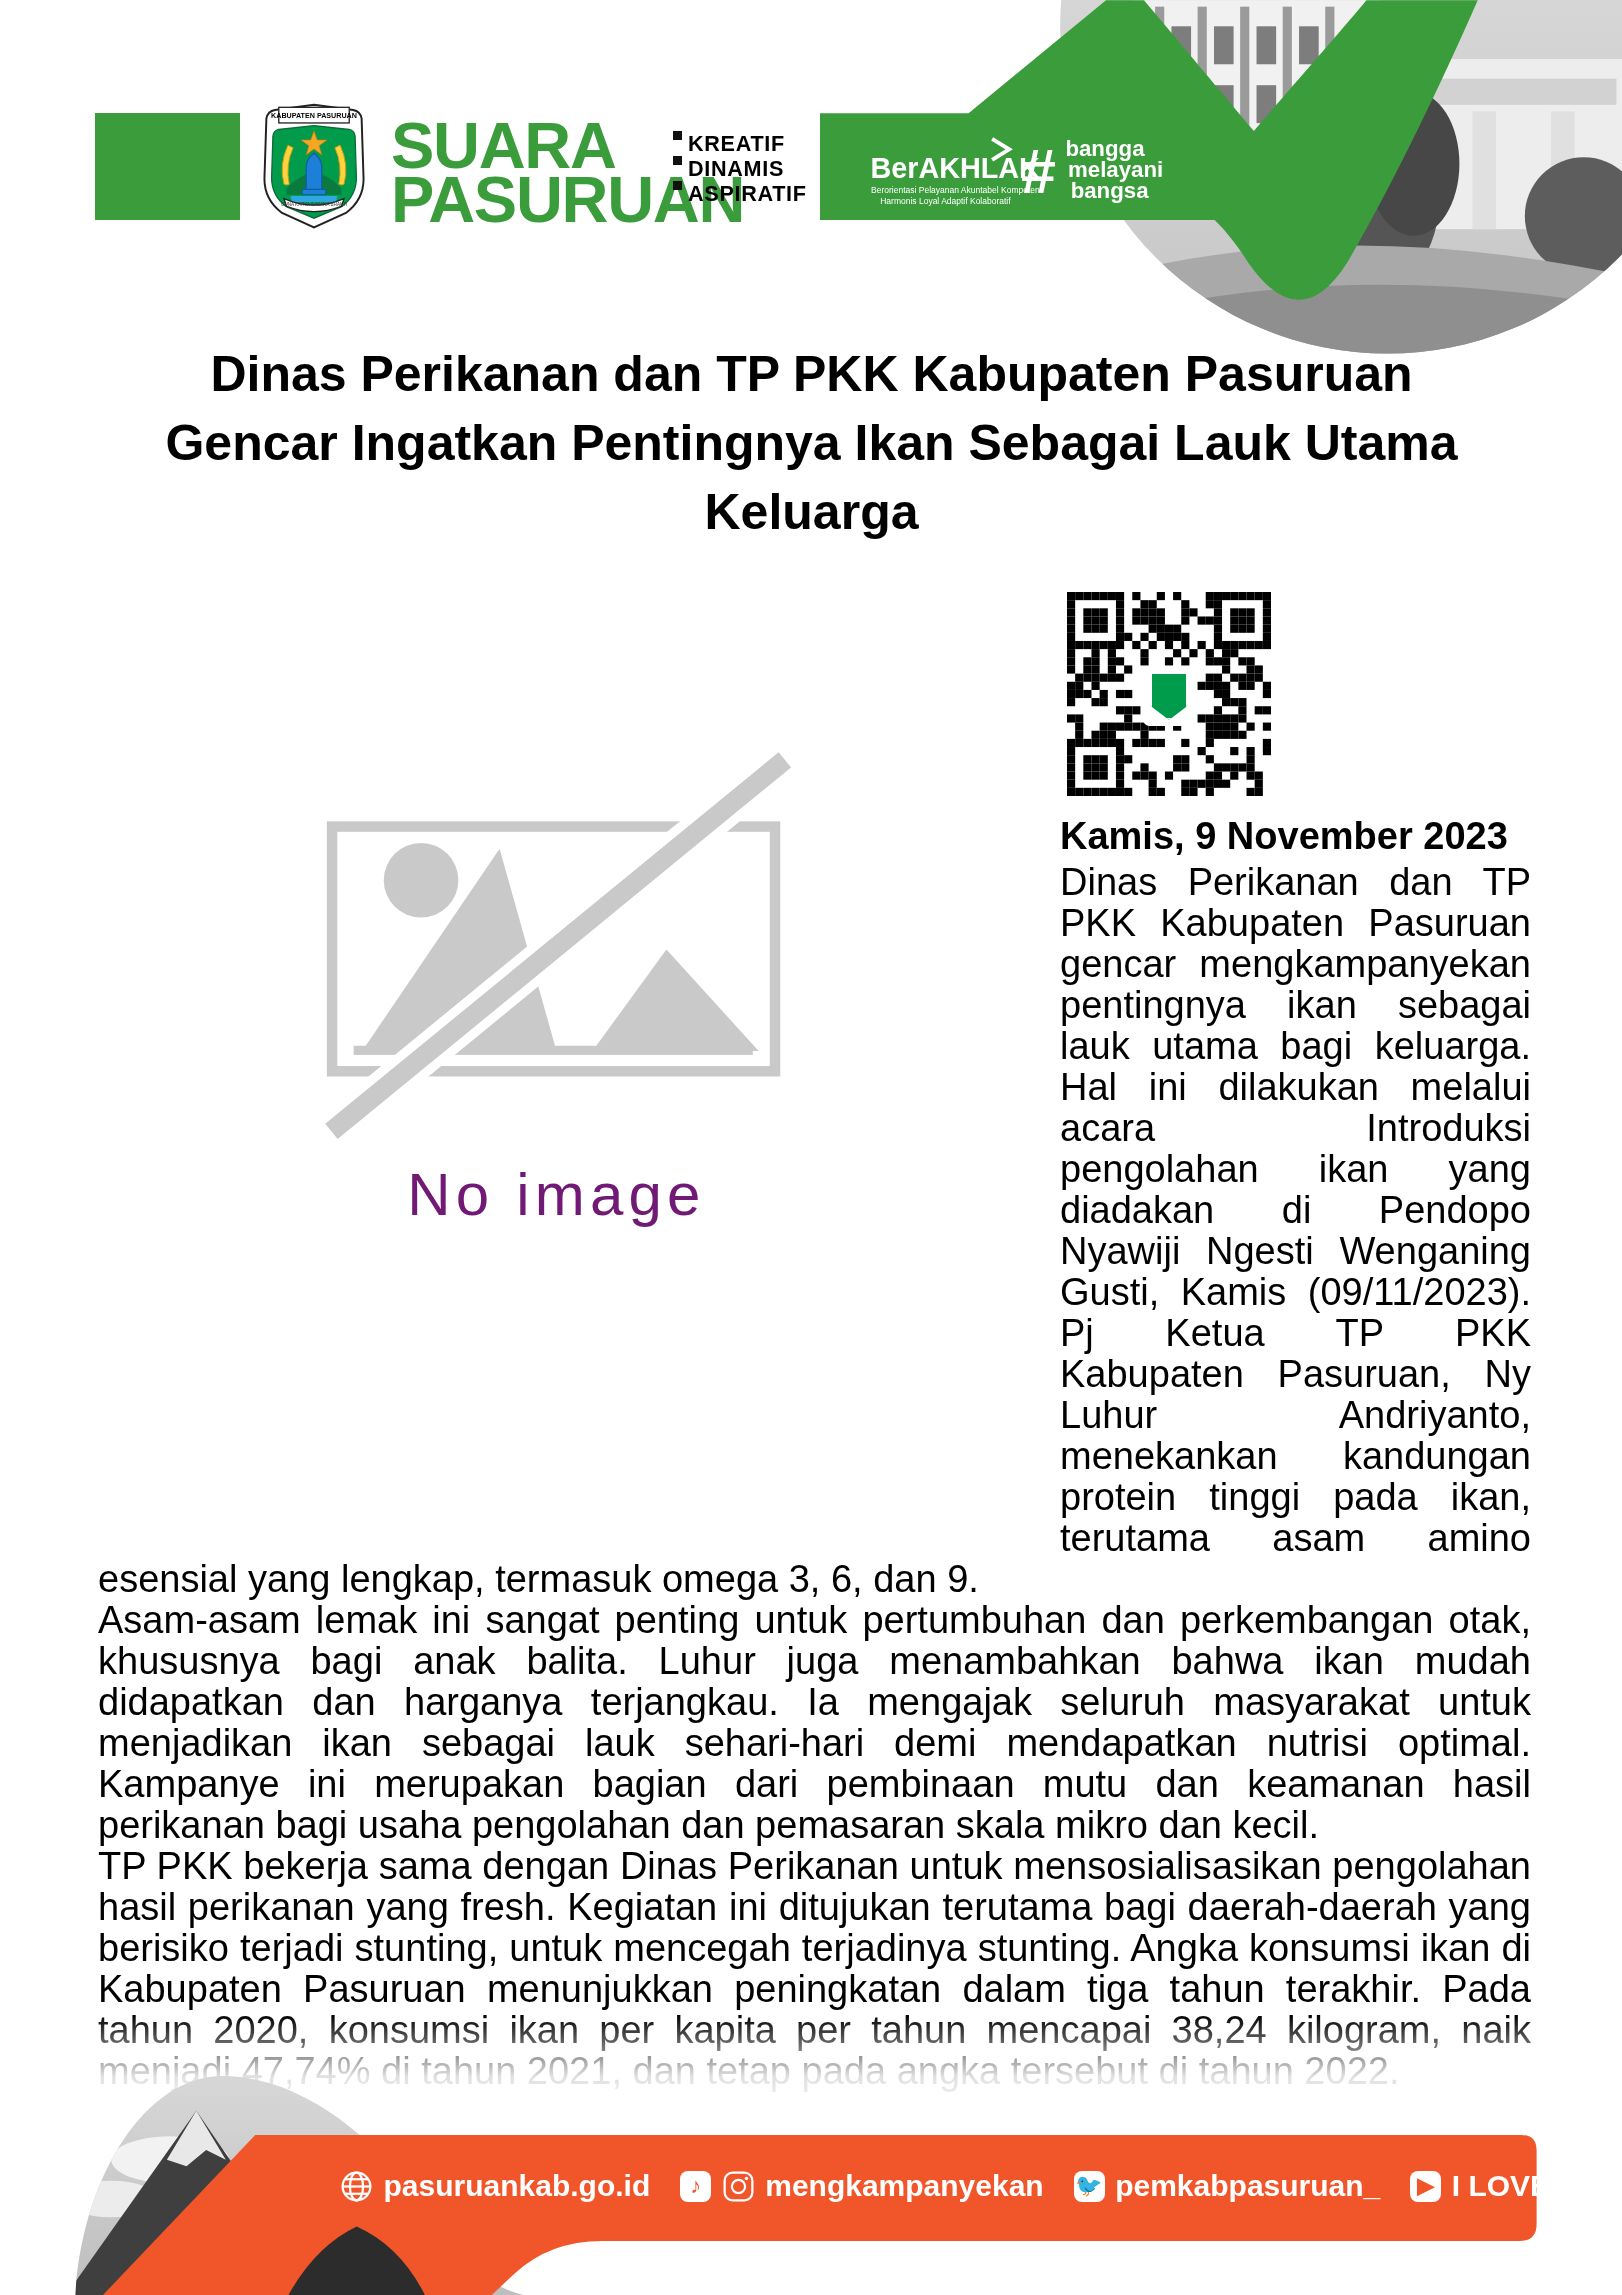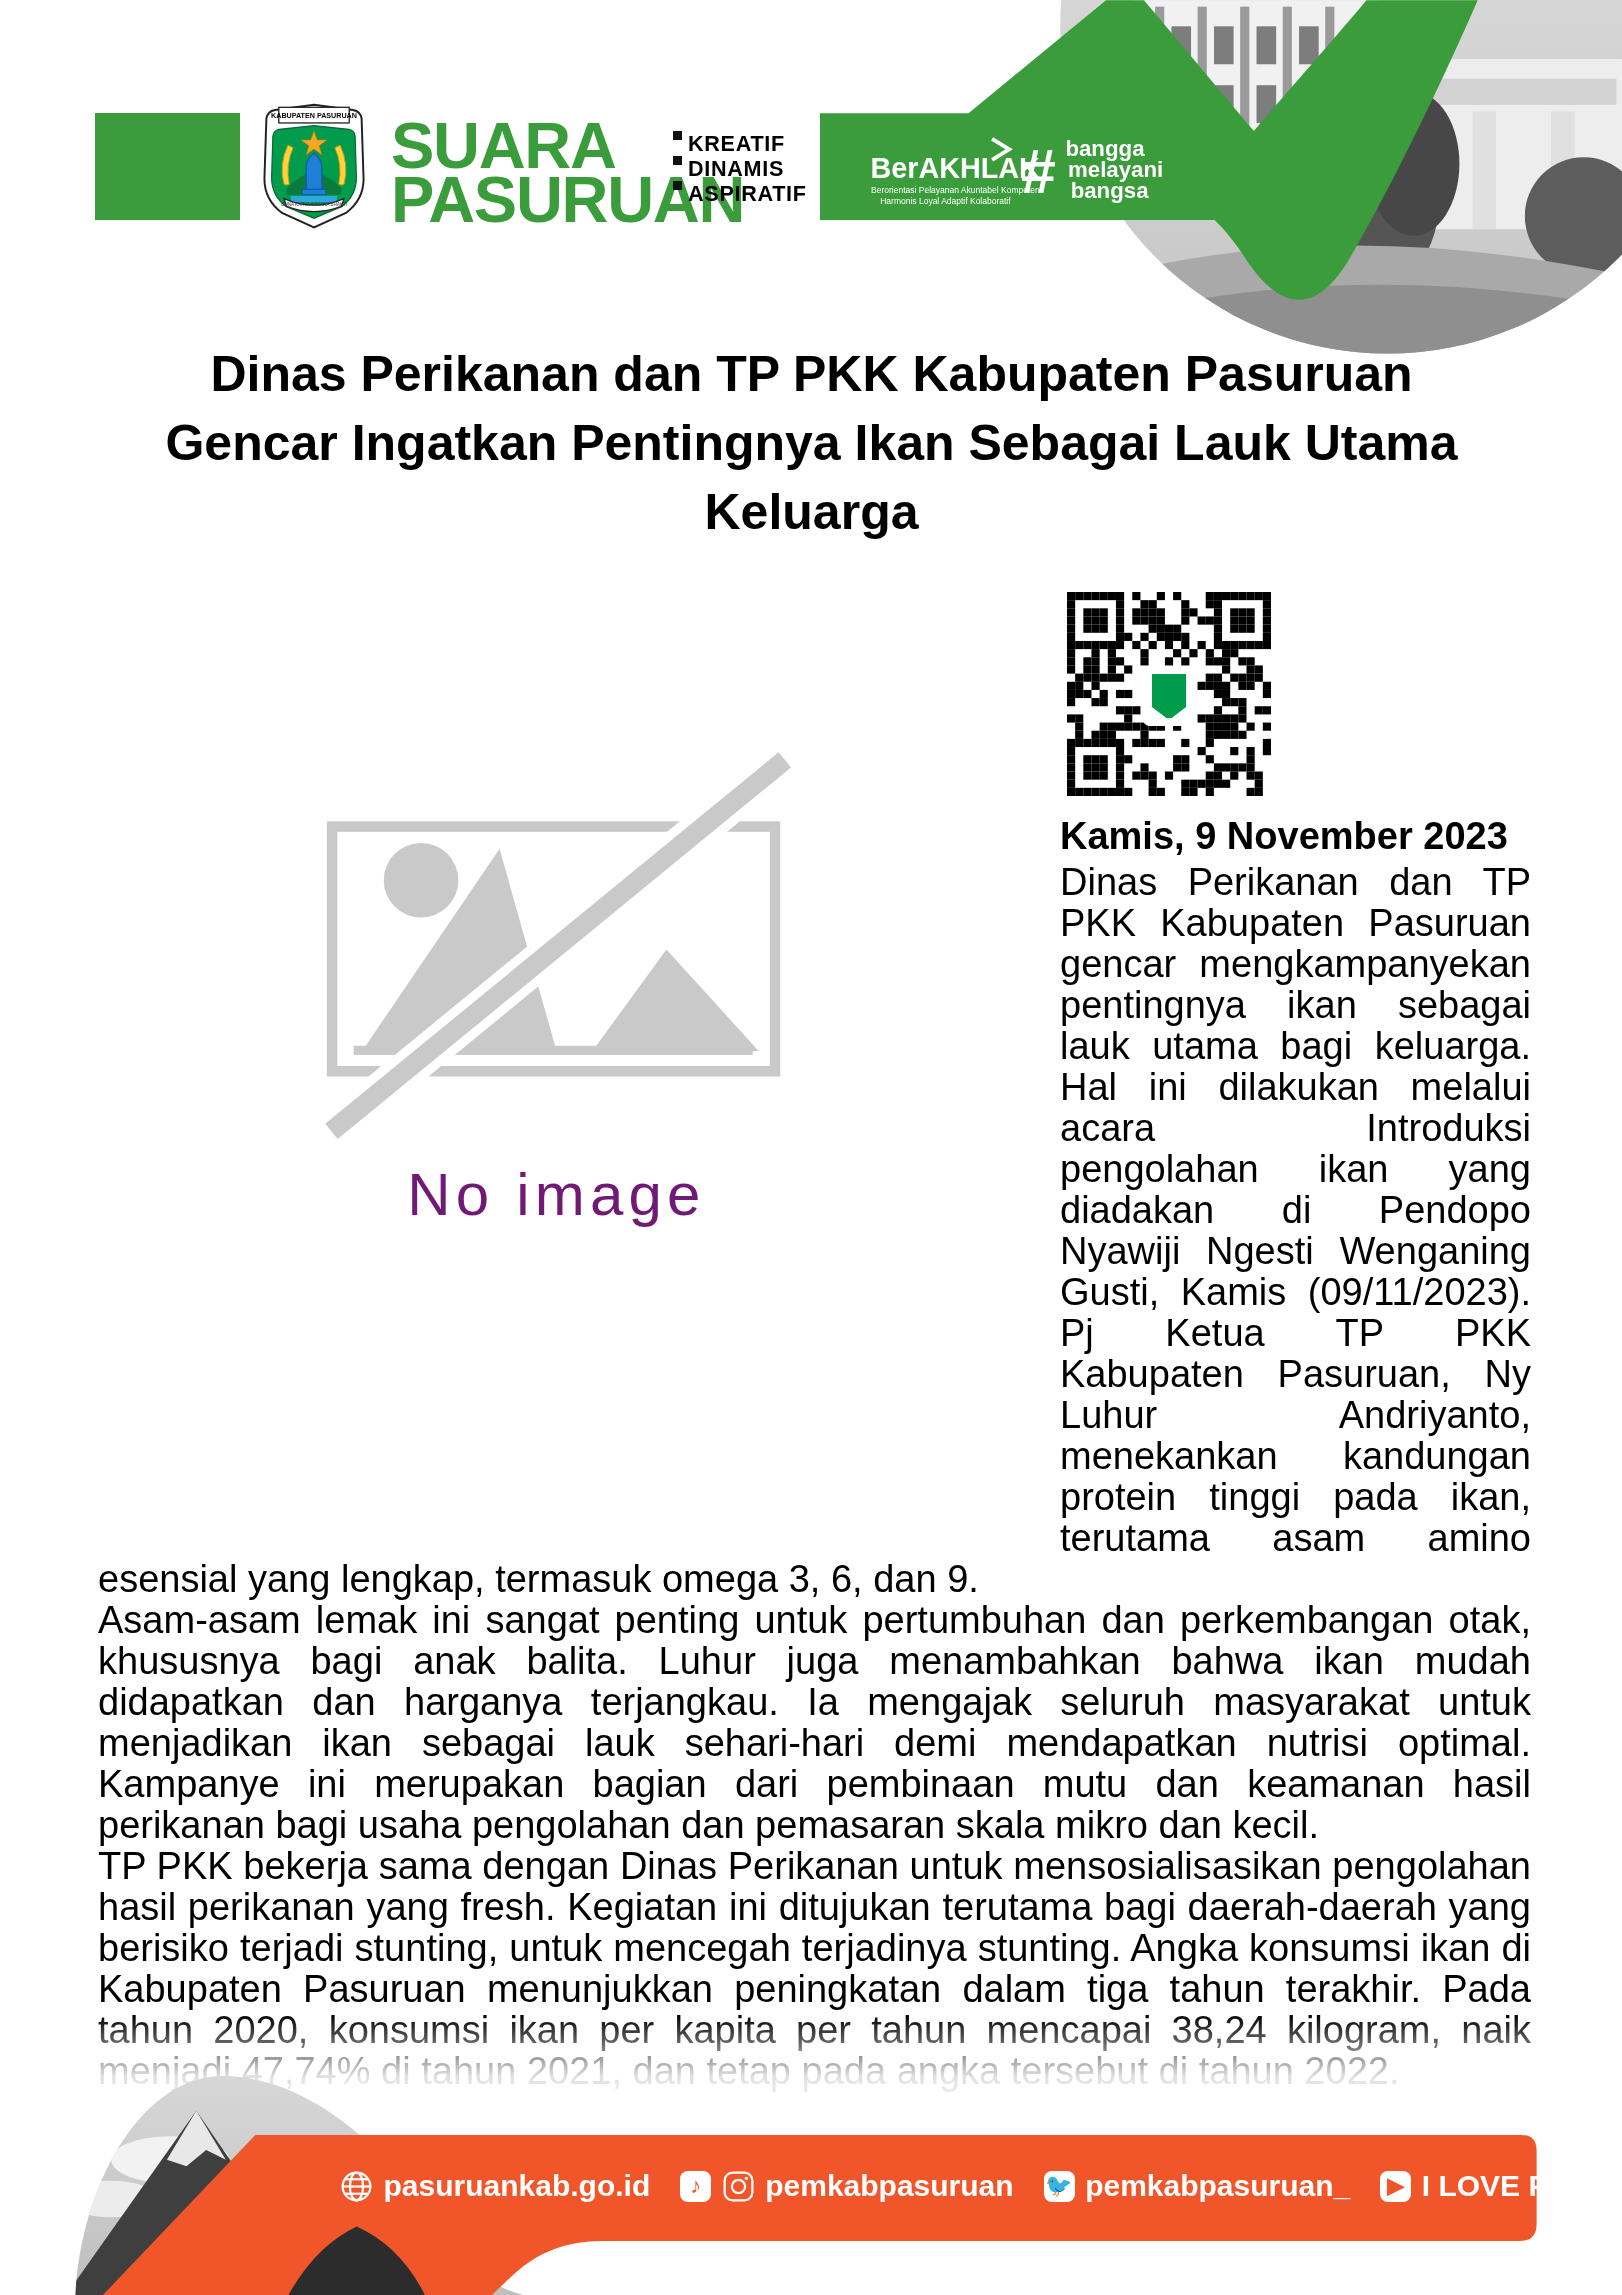--- a/index.html
+++ b/index.html
@@ -529,21 +529,21 @@
     <span class="ic">
         <span class="ic-box">♪</span>
       </span>
     <span class="ic">
       <svg width="33" height="33" viewBox="0 0 50 50" fill="none" stroke="#fff" stroke-width="3.4">
         <rect x="4" y="4" width="42" height="42" rx="12"></rect>
         <circle cx="25" cy="25" r="10"></circle>
         <circle cx="37" cy="13" r="2.6" fill="#fff" stroke="none"></circle>
       </svg>
     </span>
-    <span>pemkabpasuruan</span>
+    <span>mengkampanyekan</span>
   </div>
   <div class="soc-item gap">
     <span class="ic">
         <span class="ic-box">🐦</span>
       </span>
     <span>pemkabpasuruan_</span>
   </div>
   <div class="soc-item gap">
     <span class="ic">
         <span class="ic-box">▶</span>

